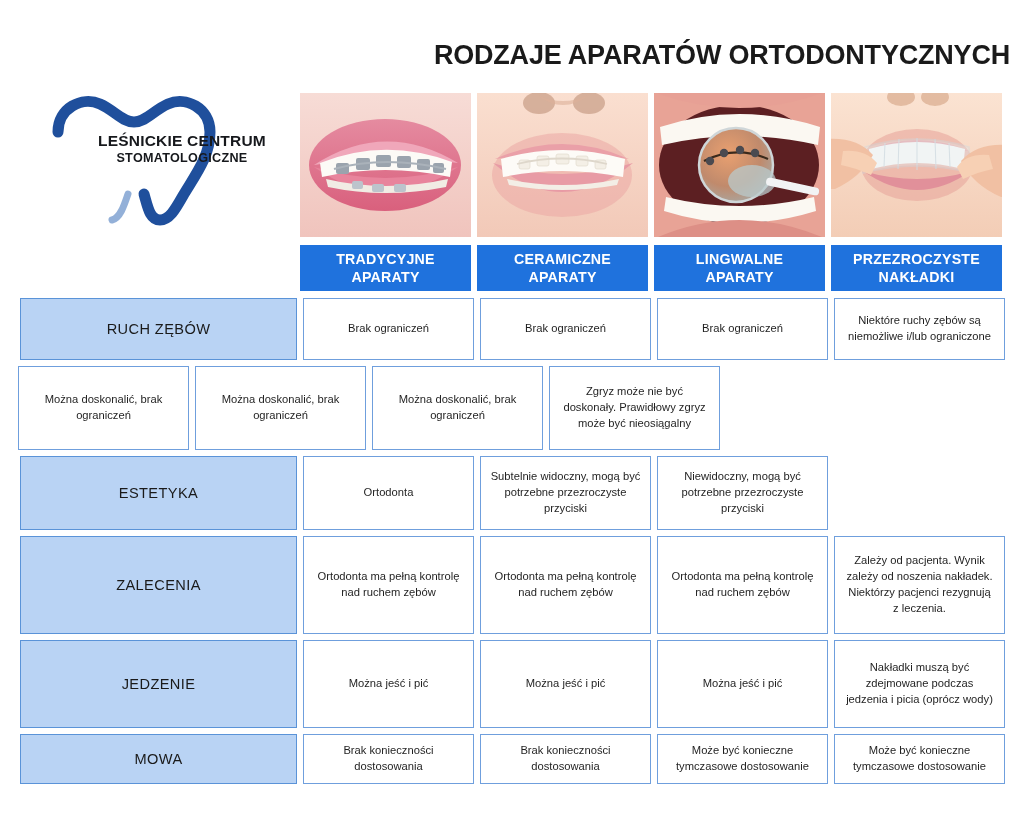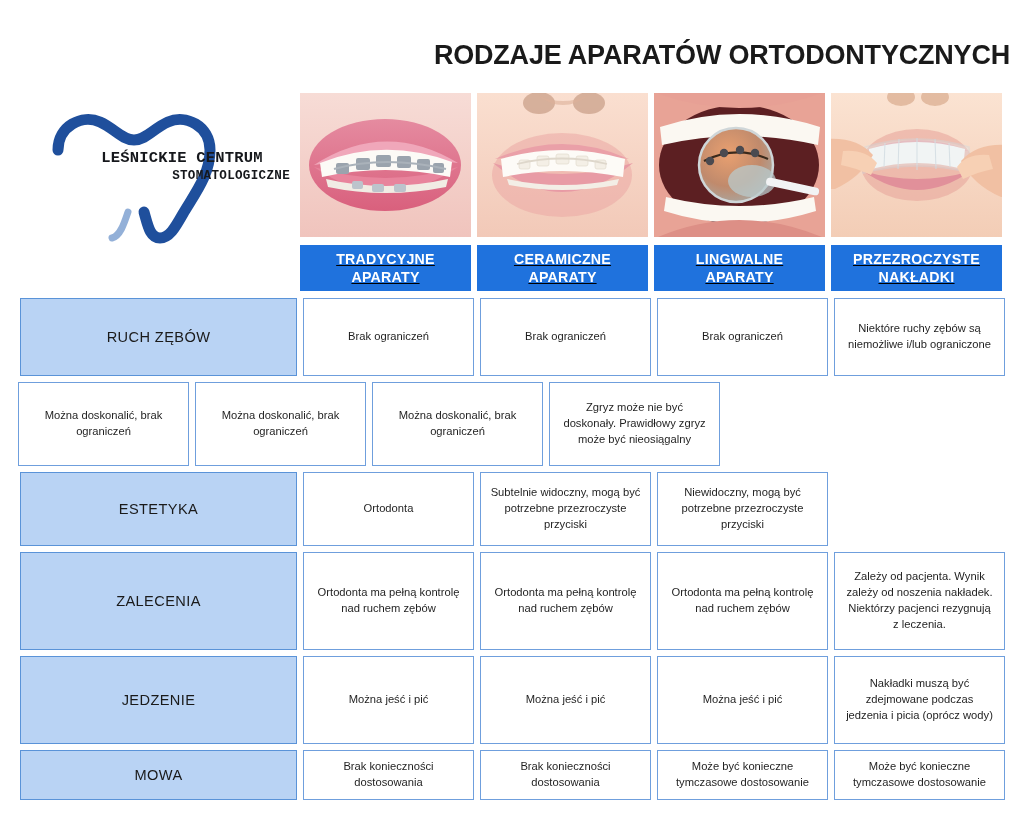--- a/index.html
+++ b/index.html
@@ -26,22 +26,22 @@
     font-size: 27px;
     font-weight: bold;
     letter-spacing: -0.2px;
     color: #1a1a1a;
     white-space: nowrap;
   }
 
   
   .logo {
     position: absolute;
-    left: 36px; top: 108px;
-    width: 254px; height: 140px; font-family: Liberation Mono, monospace;
+    left: 36px; top: 90px;
+    width: 254px; height: 140px;
   }
   .logo svg { display: block; }
   .logo-text {
     position: absolute;
     left: 38px; top: 42px;
     width: 216px;
     text-align: center;
   }
   .logo-line1 {
     font-size: 15.5px;
@@ -52,21 +52,20 @@
     white-space: nowrap;
   }
   .logo-line2 {
     font-size: 12.6px;
     font-weight: bold;
     letter-spacing: 0.3px;
     color: #16181c;
     line-height: 1.1;
     margin-top: 3px;
     white-space: nowrap;
-    text-align: right;
   }
 
   
   .photos {
     position: absolute;
     left: 300px; top: 93px;
     width: 710px; height: 144px;
     display: flex;
     gap: 6px;
   }
@@ -78,21 +77,20 @@
   }
   .photo svg { display: block; width: 171px; height: 144px; }
 
   
   .headers {
     position: absolute;
     left: 300px; top: 245px;
     width: 710px; height: 46px;
     display: flex;
     gap: 6px;
-    text-decoration: underline;
   }
   .col-header {
     width: 171px; height: 46px;
     background: #1f72dd;
     color: #ffffff;
     font-size: 14.2px;
     font-weight: bold;
     letter-spacing: 0.25px;
     line-height: 1.28;
     display: flex;
@@ -304,21 +302,21 @@
       <span>APARATY</span>
     </div>
     <div class="col-header">
       <span>PRZEZROCZYSTE</span>
       <span>NAKŁADKI</span>
     </div>
   </div>
 
   <div class="grid">
 
-    <div class="row" style="height:78px">
+    <div class="row" style="height:62px">
       <div class="row-label">RUCH ZĘBÓW</div>
       <div class="cell">Brak ograniczeń</div>
       <div class="cell">Brak ograniczeń</div>
       <div class="cell">Brak ograniczeń</div>
       <div class="cell">Niektóre ruchy zębów są niemożliwe i/lub ograniczone</div>
     </div>
 
     <div class="row" style="height:84px">
       <div class="cell">Można doskonalić, brak ograniczeń</div>
       <div class="cell">Można doskonalić, brak ograniczeń</div>

